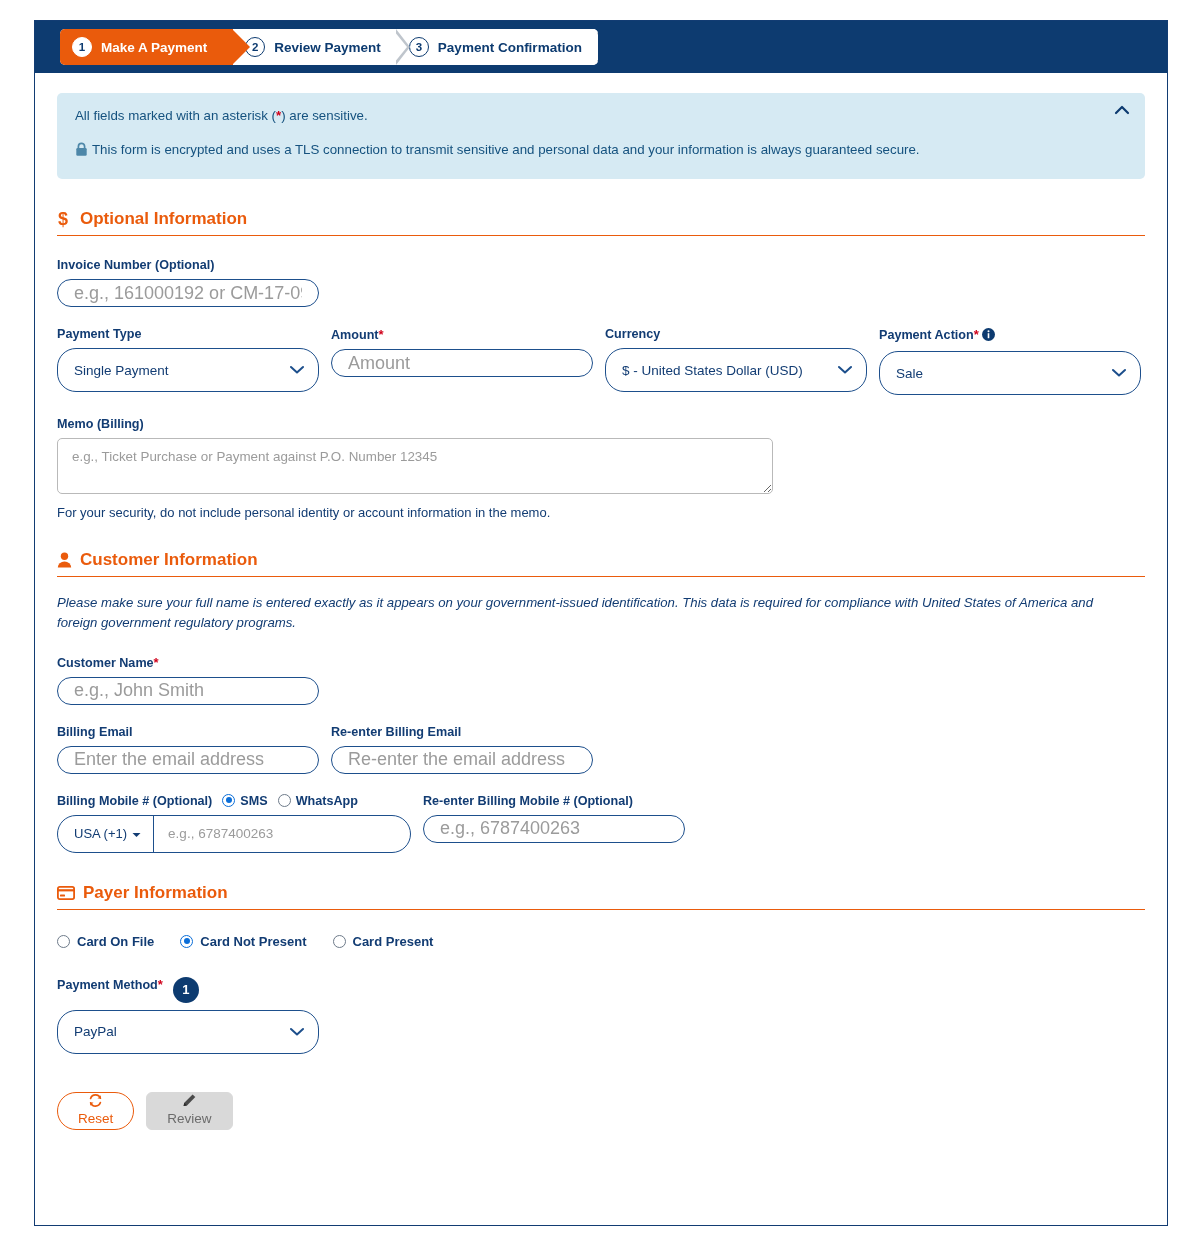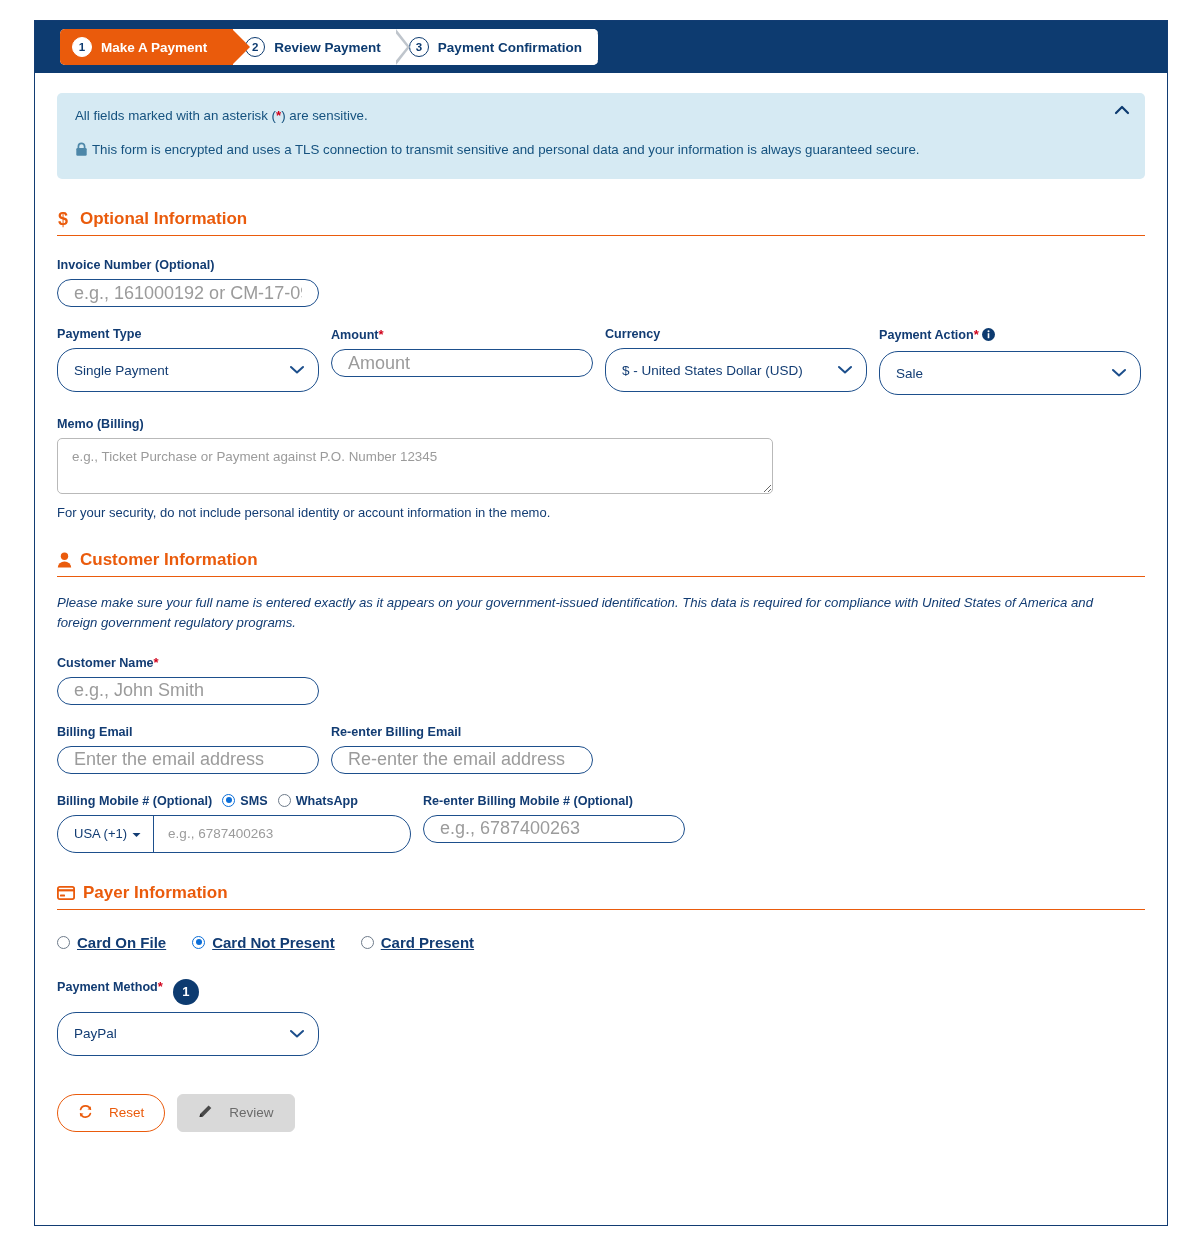--- a/index.html
+++ b/index.html
@@ -243,42 +243,43 @@
     padding: 0 14px;
     font-size: 13.5px;
     color: #123c73;
     font-family: "Liberation Sans", sans-serif;
     background: transparent;
   }
   .mobile-num::placeholder { color: #9b9b9b; }
 
   .payer-radios { display: flex; gap: 26px; margin-top: 24px; align-items: center; }
   .payer-radios .radio-inline { margin-left: 0; gap: 7px; }
-  .payer-radios .rlabel { font-size: 15px; text-decoration: underline; }
+  .payer-radios .rlabel { font-size: 13px; }
 
   .pm-label-row { display: flex; align-items: flex-start; gap: 10px; margin-top: 28px; margin-bottom: 7px; }
   .badge-1 {
     width: 26px; height: 26px;
     border-radius: 50%;
     background: #0d3b70;
     color: #fff;
     font-size: 13px;
     font-weight: bold;
     display: flex; align-items: center; justify-content: center;
   }
 
   .btn-row { display: flex; gap: 12px; margin-top: 38px; padding-bottom: 30px; }
   .btn {
     height: 38px;
-    display: inline-flex; align-items: center; gap: 16px;
+    display: inline-flex; align-items: center; gap: 0;
     padding: 0 20px;
     border-radius: 19px;
     font-size: 13.5px;
     font-family: "Liberation Sans", sans-serif;
     cursor: pointer;
+    flex-direction: column;
   }
   .btn-reset {
     background: #ffffff;
     border: 1.4px solid #ea5b0c;
     color: #ea5b0c;
   }
   .btn-review {
     background: #d9d9d9;
     border: 1.4px solid #d9d9d9;
     color: #6b6b6b;

